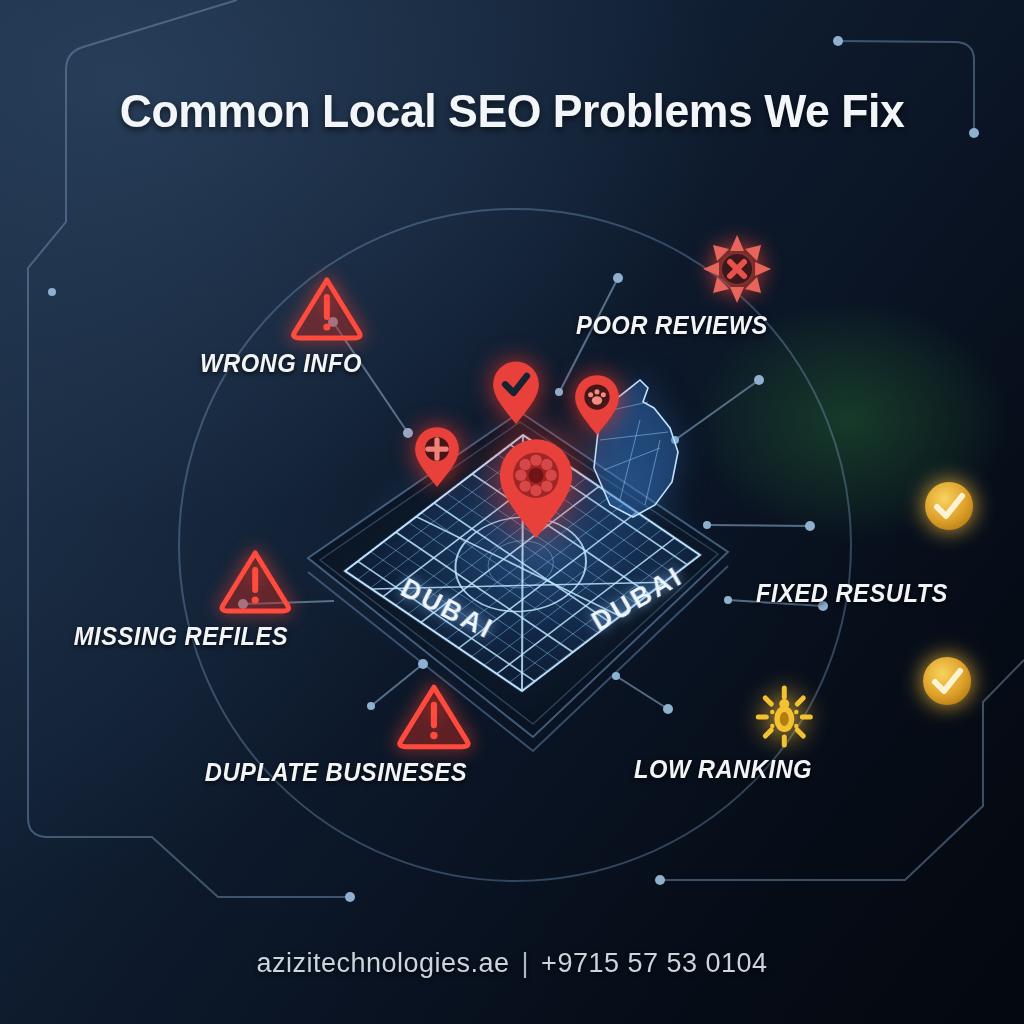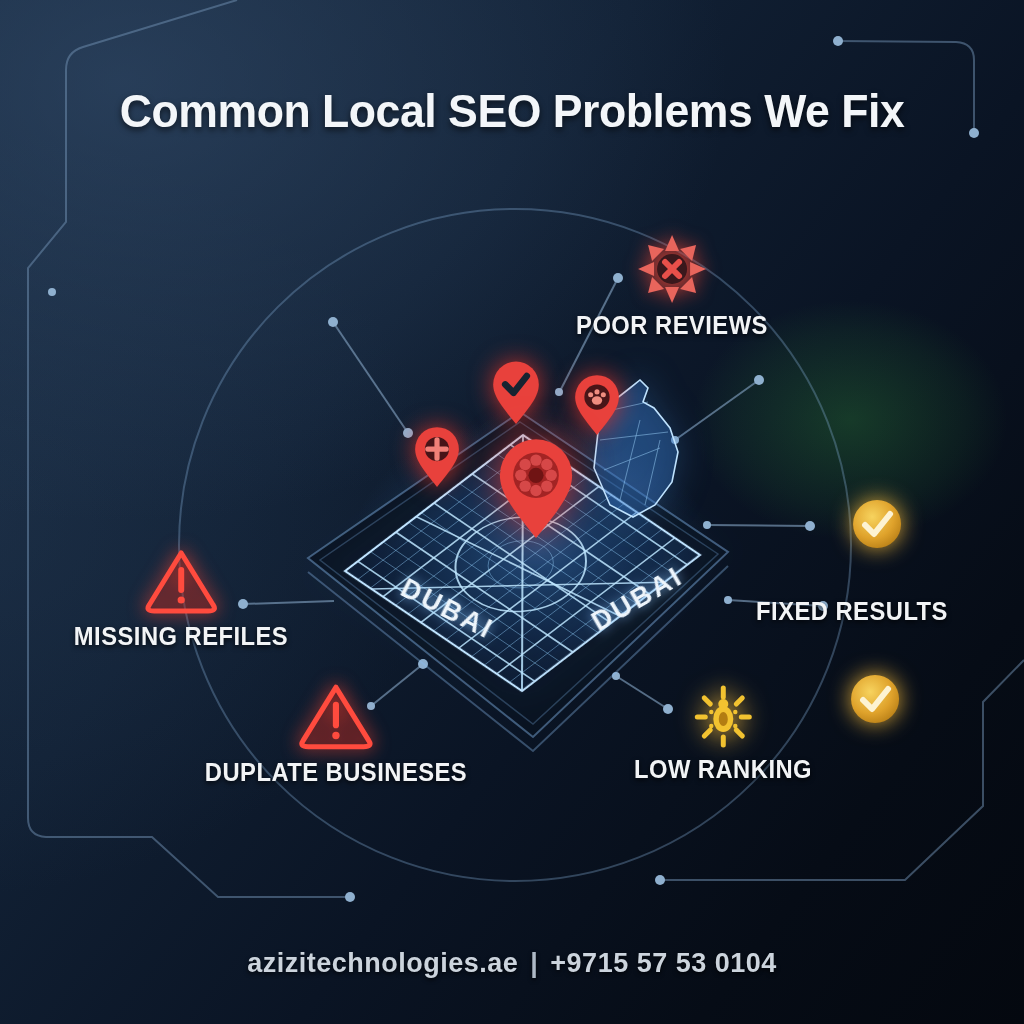--- a/index.html
+++ b/index.html
@@ -18,35 +18,36 @@
     background:radial-gradient(closest-side, rgba(80,155,235,0.26), rgba(80,155,235,0.08) 55%, transparent 78%);}
   .haze.red{left:360px;top:360px;width:360px;height:300px;
     background:radial-gradient(closest-side, rgba(255,80,55,0.12), transparent 72%);}
   .title{
     position:absolute;left:0;right:0;top:84px;text-align:center;
     color:#f3f6f9;font-size:46px;font-weight:bold;letter-spacing:-0.5px;
     transform:scaleX(0.97);text-shadow:0 3px 6px rgba(0,0,0,0.6);
     white-space:nowrap;
   }
   .problem{
-    position:absolute;display:flex;flex-direction:column;align-items:center;gap:6px;
+    position:absolute;display:flex;flex-direction:column;align-items:flex-end;gap:6px;
     transform:translateX(-50%);
+    font-style:italic;
   }
   .problem .label{
     color:#f2f4f6;font-weight:bold;font-size:25px;letter-spacing:0.5px;white-space:nowrap;
     text-shadow:0 2px 5px rgba(0,0,0,0.75);display:inline-block;transform:scaleX(0.95);
   }
   .glow-redicon{filter:drop-shadow(0 0 9px rgba(255,70,50,0.85));}
   .glow-green{filter:drop-shadow(0 0 12px rgba(70,220,70,0.9));}
   .glow-gold{filter:drop-shadow(0 0 11px rgba(250,190,60,0.9));}
   .pin{filter:drop-shadow(0 0 10px rgba(255,55,40,0.75));}
   .surface{filter:drop-shadow(0 0 16px rgba(70,150,235,0.55));}
   .footer{
     position:absolute;left:0;right:0;top:948px;text-align:center;
-    color:#ccd4dd;font-size:27px;letter-spacing:0.5px;text-shadow:0 2px 4px rgba(0,0,0,0.7);font-weight:bold;
+    color:#ccd4dd;font-size:27px;letter-spacing:0.5px;text-shadow:0 2px 4px rgba(0,0,0,0.7);
   }
   .footer .sep{margin:0 12px;color:#aeb9c6;}
   svg.scene{position:absolute;left:0;top:0;}
   .circuit{stroke:#7291b3;stroke-opacity:0.5;stroke-width:2;fill:none;}
   .cdot{fill:#8fb0cf;}
   .conn{stroke:#7e9cbc;stroke-opacity:0.65;stroke-width:2;fill:none;}
   .arc{stroke:rgba(130,170,210,0.35);stroke-width:2;fill:none;}
   .gridline{stroke:rgba(150,210,255,0.45);stroke-width:0.8;}
   .gridmain{stroke:rgba(190,230,255,0.85);stroke-width:1.6;}
 </style>
@@ -220,41 +221,49 @@
           <circle cx="-8" cy="-13" r="3"></circle>
             <circle cx="-5.7" cy="-18.7" r="3"></circle>
         </g>
         <circle cx="0" cy="-13" r="4" fill="#701414"></circle>
       </g>
     </g>
   </svg>
 
   <div class="title">Common Local SEO Problems We Fix</div>
 
+  <div class="problem" style="left:281px;top:273px;">
+    <svg width="78" height="70" viewBox="0 0 78 70" class="glow-redicon">
+      <path d="M39,7 L71,59 Q75,65 66,65 L12,65 Q3,65 7,59 Z" fill="rgba(120,20,20,0.22)" stroke="#ff4b3e" stroke-width="5" stroke-linejoin="round"></path>
+      <line x1="39" y1="24" x2="39" y2="44" stroke="#ff4b3e" stroke-width="6" stroke-linecap="round"></line>
+      <circle cx="39" cy="54" r="3.6" fill="#ff4b3e"></circle>
+    </svg>
+    <span class="label">WRONG INFO</span>
+  </div>
 
   <div class="problem" style="left:672px;top:233px;">
     <svg width="72" height="72" viewBox="0 0 72 72" class="glow-redicon">
       <g fill="#e8655c">
         <polygon points="36,2 43,18 29,18"></polygon>
           <polygon points="36,70 43,54 29,54"></polygon>
         <polygon points="2,36 18,29 18,43"></polygon>
           <polygon points="70,36 54,29 54,43"></polygon>
         <polygon points="12,12 28,16 16,28"></polygon>
           <polygon points="60,12 56,28 44,16"></polygon>
         <polygon points="12,60 16,44 28,56"></polygon>
           <polygon points="60,60 44,56 56,44"></polygon>
       </g>
       <circle cx="36" cy="36" r="15" fill="#3a181c"></circle>
       <path d="M29,29 L43,43 M43,29 L29,43" stroke="#e8504a" stroke-width="6" stroke-linecap="round"></path>
     </svg>
     <span class="label">POOR REVIEWS</span>
   </div>
 
 
-  <div class="problem" style="left:852px;top:495px;gap:44px;">
+  <div class="problem" style="left:852px;top:477px;gap:44px;">
     <svg width="58" height="58" viewBox="0 0 58 58" class="glow-gold" style="transform:translateX(25px);">
       <circle cx="29" cy="29" r="24" fill="url(#goldBtn)"></circle>
       <polyline points="17,30 26,39 42,19" fill="none" stroke="#fdf3d2" stroke-width="6" stroke-linecap="round" stroke-linejoin="round"></polyline>
     </svg>
     <span class="label">FIXED RESULTS</span>
     <svg width="58" height="58" viewBox="0 0 58 58" class="glow-gold" style="transform:translateX(23px);">
       <circle cx="29" cy="29" r="24" fill="url(#goldBtn)"></circle>
       <polyline points="17,30 26,39 42,19" fill="none" stroke="#fdf3d2" stroke-width="6" stroke-linecap="round" stroke-linejoin="round"></polyline>
     </svg>
   </div>

